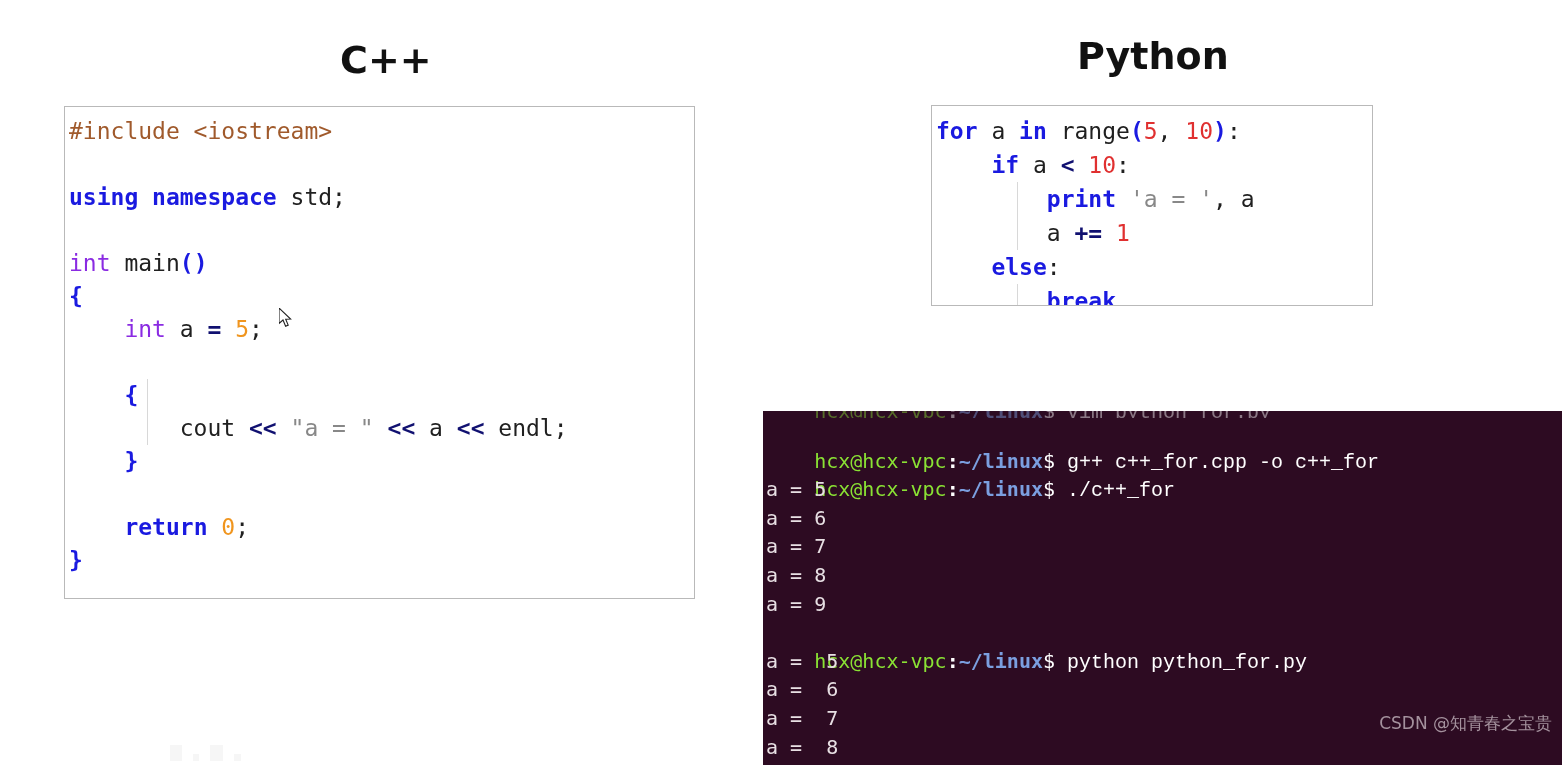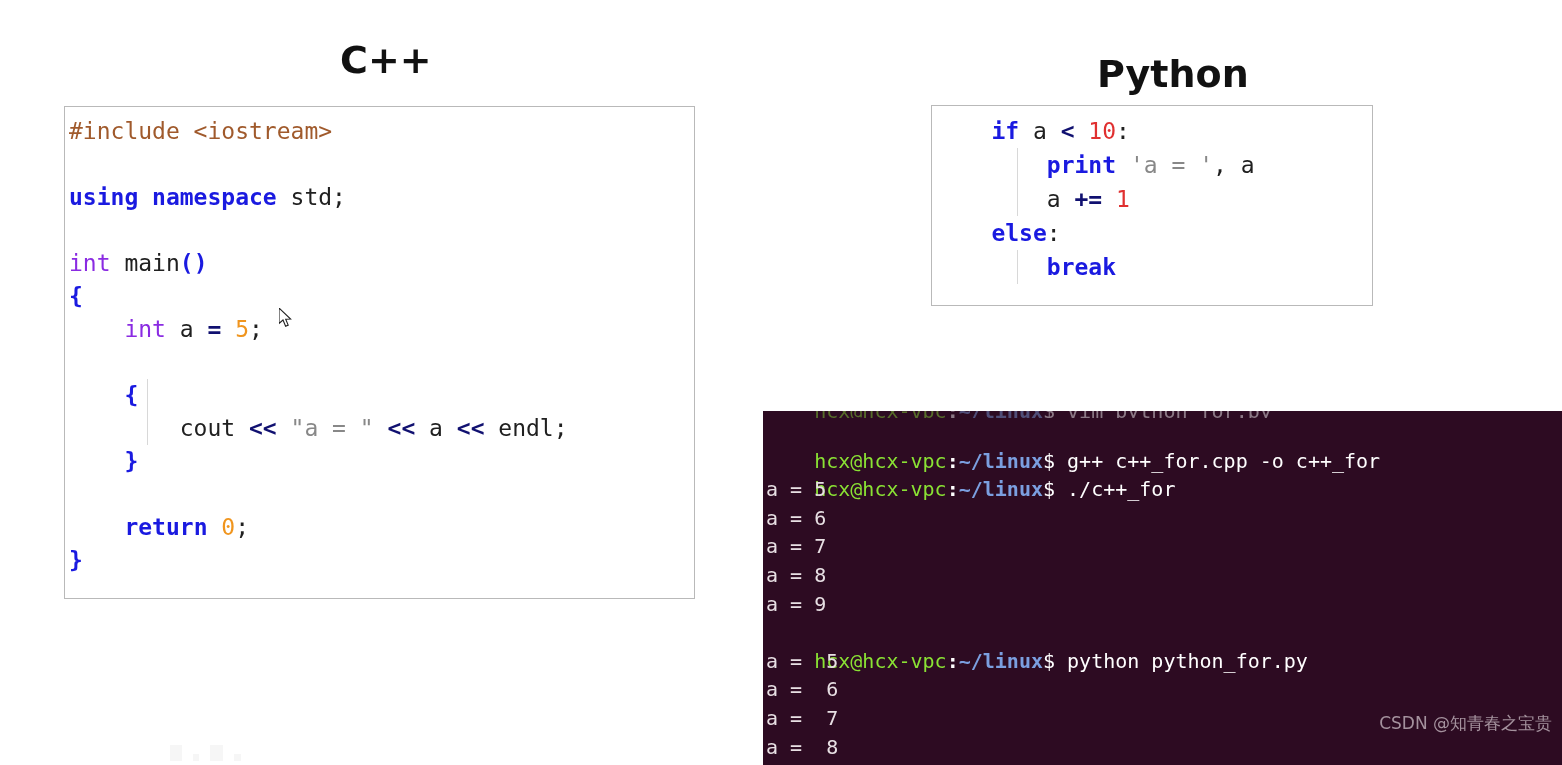--- a/index.html
+++ b/index.html
@@ -19,21 +19,21 @@
   .title {
     position: absolute;
     font-family: "DejaVu Sans", sans-serif;
     font-weight: bold;
     font-size: 38px;
     color: #111111;
     letter-spacing: 0px;
     white-space: nowrap;
   }
   #title-cpp   { left: 340px; top: 38px; }
-  #title-python{ left: 1077px; top: 52px; margin-left: 20px; }
+  #title-python{ left: 1077px; top: 34px; }
 
   
   .code-box {
     position: absolute;
     background: #ffffff;
     border: 1px solid #b9b9b9;
     box-sizing: border-box;
     overflow: hidden;
     font-family: "DejaVu Sans Mono", "Liberation Mono", monospace;
   }
@@ -106,21 +106,21 @@
   #terminal .tline.partial-top {
     height: 7px;
     line-height: 0px;
     overflow: hidden;
     opacity: .45;
   }
   .t-user { color: #8ae234; font-weight: normal; }
   .t-colon{ color: #ffffff; font-weight: bold; }
   .t-path { color: #7b9fe0; font-weight: bold; }
   .t-dollar{ color: #ffffff; }
-  .t-cmd  { color: #ffffff; }
+  .t-cmd  { color: #ffffff; font-family: Liberation Mono, monospace; }
   .t-out  { color: #e8e0e4; }
 
   
   #watermark {
     position: absolute;
     right: 10px; bottom: 30px;
     color: #b9a9b3;
     font-size: 17px;
     font-family: "DejaVu Sans", sans-serif;
     opacity: .85;
@@ -166,20 +166,21 @@
   <div class="code-line"><span class="bracefn">}</span></div>
 
 </div>
 
 <svg id="mouse-cursor" viewBox="0 0 14 20">
   <polygon points="0,0 0,15.5 4,12 6.6,18.2 9.2,17.1 6.7,11.2 11.6,11" fill="#ffffff" stroke="#222222" stroke-width="1.1"></polygon>
 </svg>
 
 <div id="python-code-box" class="code-box">
 
+  <div class="code-line"><span class="kw">for</span><span class="op"> a </span><span class="kw">in</span><span class="op"> range</span><span class="bracefn">(</span><span class="numr">5</span><span class="op">, </span><span class="numr">10</span><span class="bracefn">)</span><span class="punct">:</span></div>
   <div class="code-line"><span class="op">    </span><span class="kw">if</span><span class="op"> a </span><span class="opb">&lt;</span><span class="op"> </span><span class="numr">10</span><span class="punct">:</span></div>
   <div class="code-line"><span class="op">        </span><span class="kw">print</span><span class="op"> </span><span class="str">'a = '</span><span class="op">, a</span><span class="guide" style="left:81px; top:0px; height:68px;"></span></div>
   <div class="code-line"><span class="op">        a </span><span class="opb">+=</span><span class="op"> </span><span class="numr">1</span></div>
   <div class="code-line"><span class="op">    </span><span class="kw">else</span><span class="punct">:</span></div>
   <div class="code-line"><span class="op">        </span><span class="kw">break</span><span class="guide" style="left:81px; top:0px; height:34px;"></span></div>
 
 </div>
 
 <div id="terminal">
 

